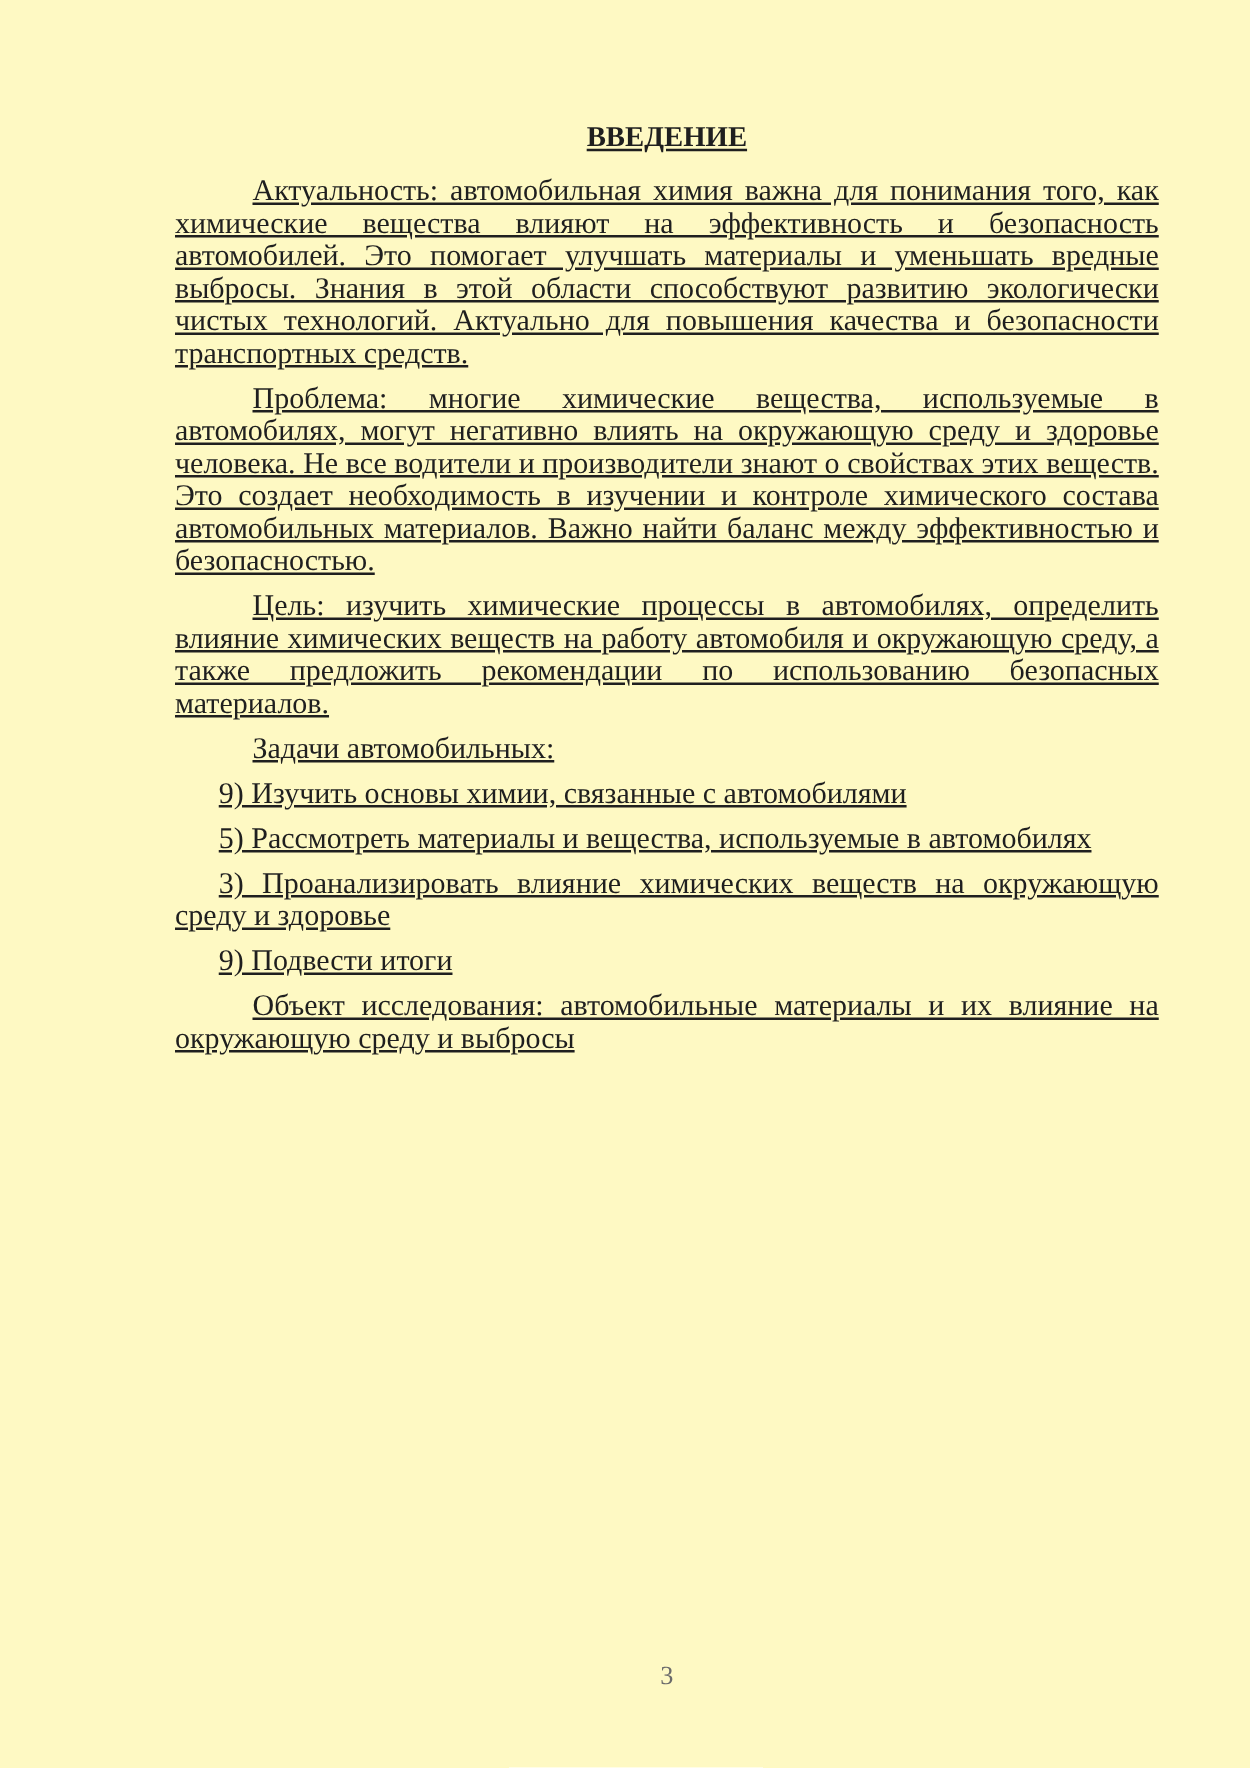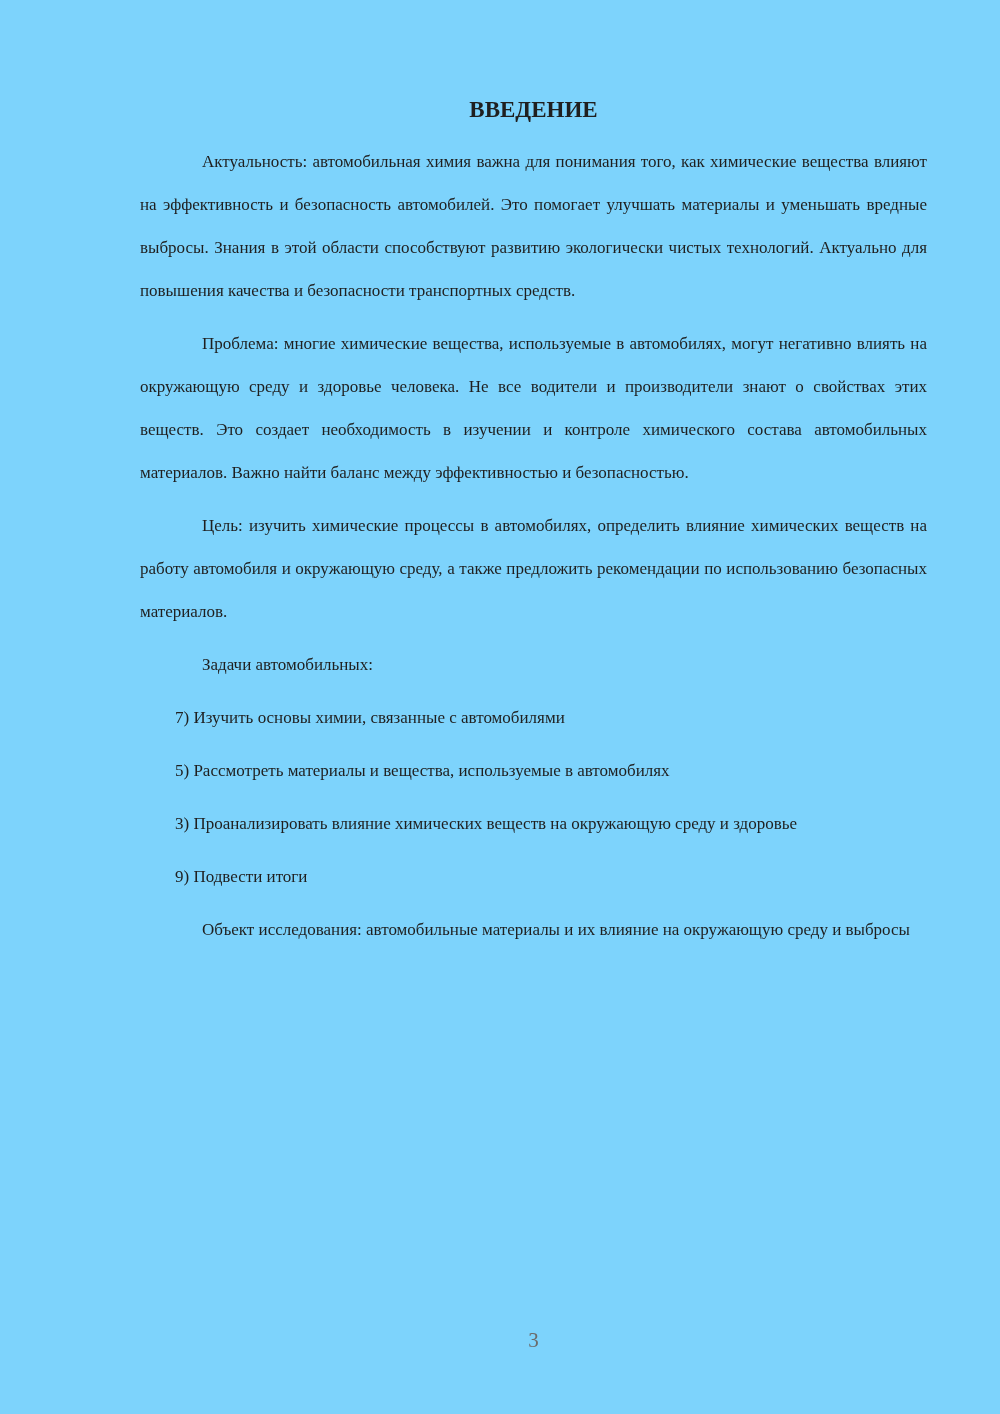--- a/index.html
+++ b/index.html
@@ -5,37 +5,38 @@
   html, body {
     margin: 0;
     padding: 0;
     background: #ffffff;
   }
   .page {
     position: relative;
     width: 1000px;
     height: 1414px;
     margin: 0 auto;
-    background: #7dd3fc;
+    background: #fef9c3;
     box-sizing: border-box;
     padding: 92px 73px 0 140px;
     font-family: "Liberation Serif", "DejaVu Serif", serif;
     color: #1f1f1f;
     overflow: hidden;
+    text-decoration: underline;
   }
   .title {
     font-size: 23px;
     line-height: 36px;
     font-weight: bold;
     text-align: center;
     margin: 0 0 12px 0;
   }
   .para {
-    font-size: 17px;
-    line-height: 43px;
+    font-size: 24px;
+    line-height: 26px;
     text-align: justify;
     text-indent: 62px;
     margin: 0 0 10px 0;
   }
   .list-item {
     text-indent: 35px;
   }
   .page-number {
     position: absolute;
     top: 1328px;
@@ -54,21 +55,21 @@
   <h1 class="title">ВВЕДЕНИЕ</h1>
 
   <p class="para">Актуальность: автомобильная химия важна для понимания того, как химические вещества влияют на эффективность и безопасность автомобилей. Это помогает улучшать материалы и уменьшать вредные выбросы. Знания в этой области способствуют развитию экологически чистых технологий. Актуально для повышения качества и безопасности транспортных средств.</p>
 
   <p class="para">Проблема: многие химические вещества, используемые в автомобилях, могут негативно влиять на окружающую среду и здоровье человека. Не все водители и производители знают о свойствах этих веществ. Это создает необходимость в изучении и контроле химического состава автомобильных материалов. Важно найти баланс между эффективностью и безопасностью.</p>
 
   <p class="para">Цель: изучить химические процессы в автомобилях, определить влияние химических веществ на работу автомобиля и окружающую среду, а также предложить рекомендации по использованию безопасных материалов.</p>
 
   <p class="para">Задачи автомобильных:</p>
 
-  <p class="para list-item">7) Изучить основы химии, связанные с автомобилями</p>
+  <p class="para list-item">9) Изучить основы химии, связанные с автомобилями</p>
 
   <p class="para list-item">5) Рассмотреть материалы и вещества, используемые в автомобилях</p>
 
   <p class="para list-item">3) Проанализировать влияние химических веществ на окружающую среду и здоровье</p>
 
 
   <p class="para list-item">9) Подвести итоги</p>
 
   <p class="para">Объект исследования: автомобильные материалы и их влияние на окружающую среду и выбросы</p>
 

